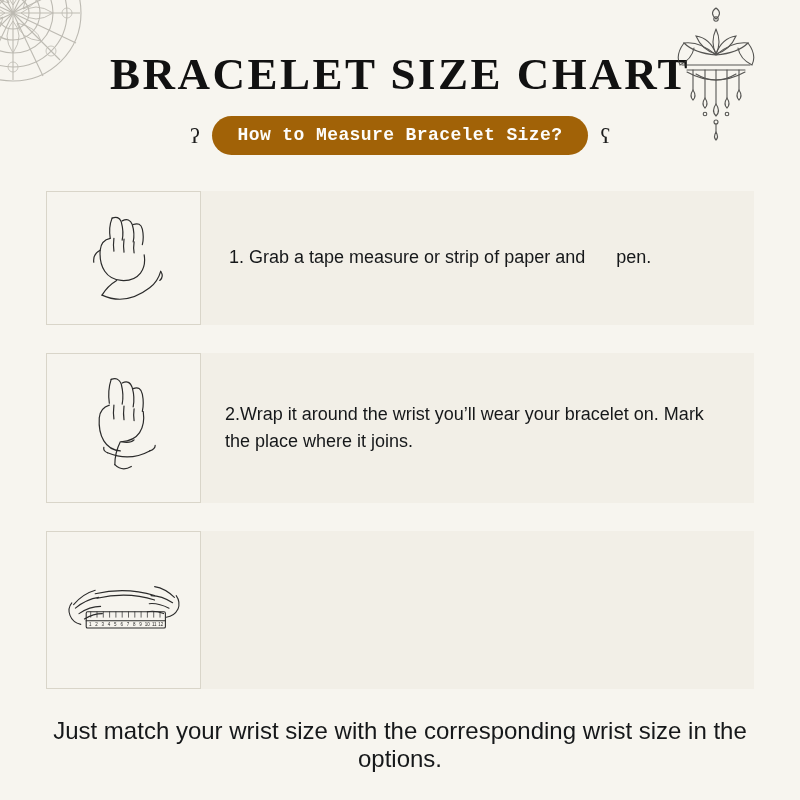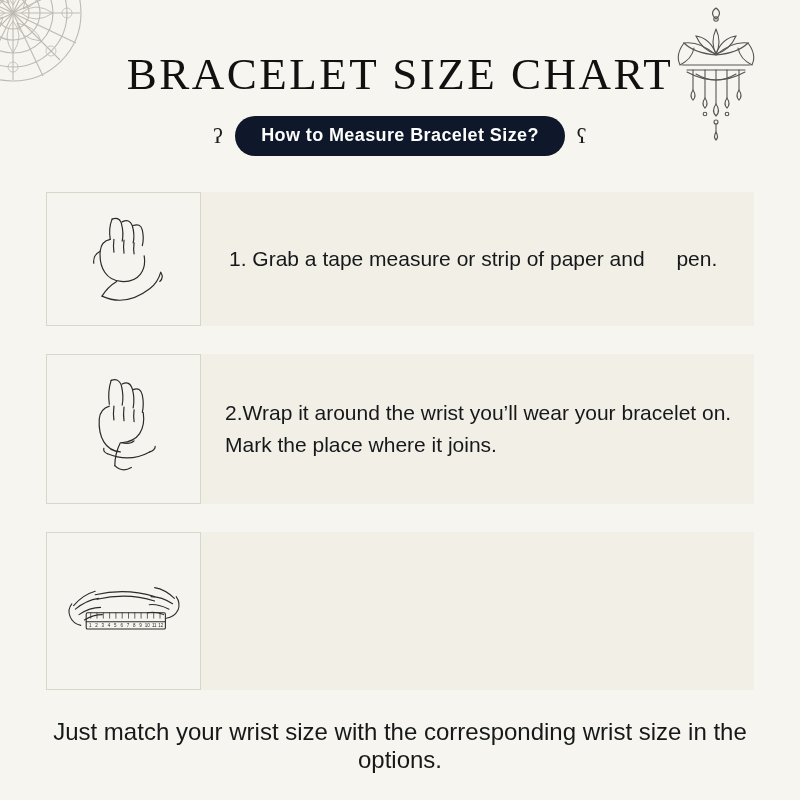--- a/index.html
+++ b/index.html
@@ -40,45 +40,45 @@
 
   
   .header {
     padding-top: 48px;
     text-align: center;
   }
   .title {
     font-family: "Liberation Serif", serif;
     font-size: 45px;
     letter-spacing: 2.5px;
-    font-weight: 400;
+    font-weight: 700;
     margin: 0;
     color: #111;
   }
   .subtitle-row {
     display: flex;
     align-items: center;
     justify-content: center;
     gap: 12px;
     margin-top: 16px;
   }
   .flourish {
     font-family: "Liberation Serif", serif;
     font-size: 22px;
     color: #1d1d1d;
     line-height: 1;
     user-select: none;
   }
   .flourish.left { transform: scaleX(-1); }
   .pill {
-    background: #0f172a;
+    background: #a16207;
     color: #fdfdfb;
     border-radius: 999px;
     padding: 9px 26px 10px;
-    font-family: Liberation Sans, sans-serif;
+    font-family: Liberation Mono, monospace;
     font-weight: 700;
     font-size: 18px;
     letter-spacing: 0.4px;
     white-space: nowrap;
   }
 
   
   .steps {
     margin-top: 36px;
     padding: 0 46px;
@@ -99,21 +99,21 @@
     display: flex;
     align-items: center;
     justify-content: center;
   }
   .step .thumb svg { display: block; }
   .step .text {
     flex: 1;
     display: flex;
     align-items: center;
     padding: 10px 22px 10px 24px;
-    font-size: 21px;
+    font-size: 18px;
     line-height: 1.52;
     color: #16181a;
   }
   .step.s1 { min-height: 134px; }
   .step.s2 { min-height: 150px; }
   .step.s3 { min-height: 158px; }
   .step.s1 .text { padding-left: 28px; }
   .step.s1 .text span { text-indent: 0; }
   .hang1 { display: block; }
   .hang1 .l2 { padding-left: 26px; }

